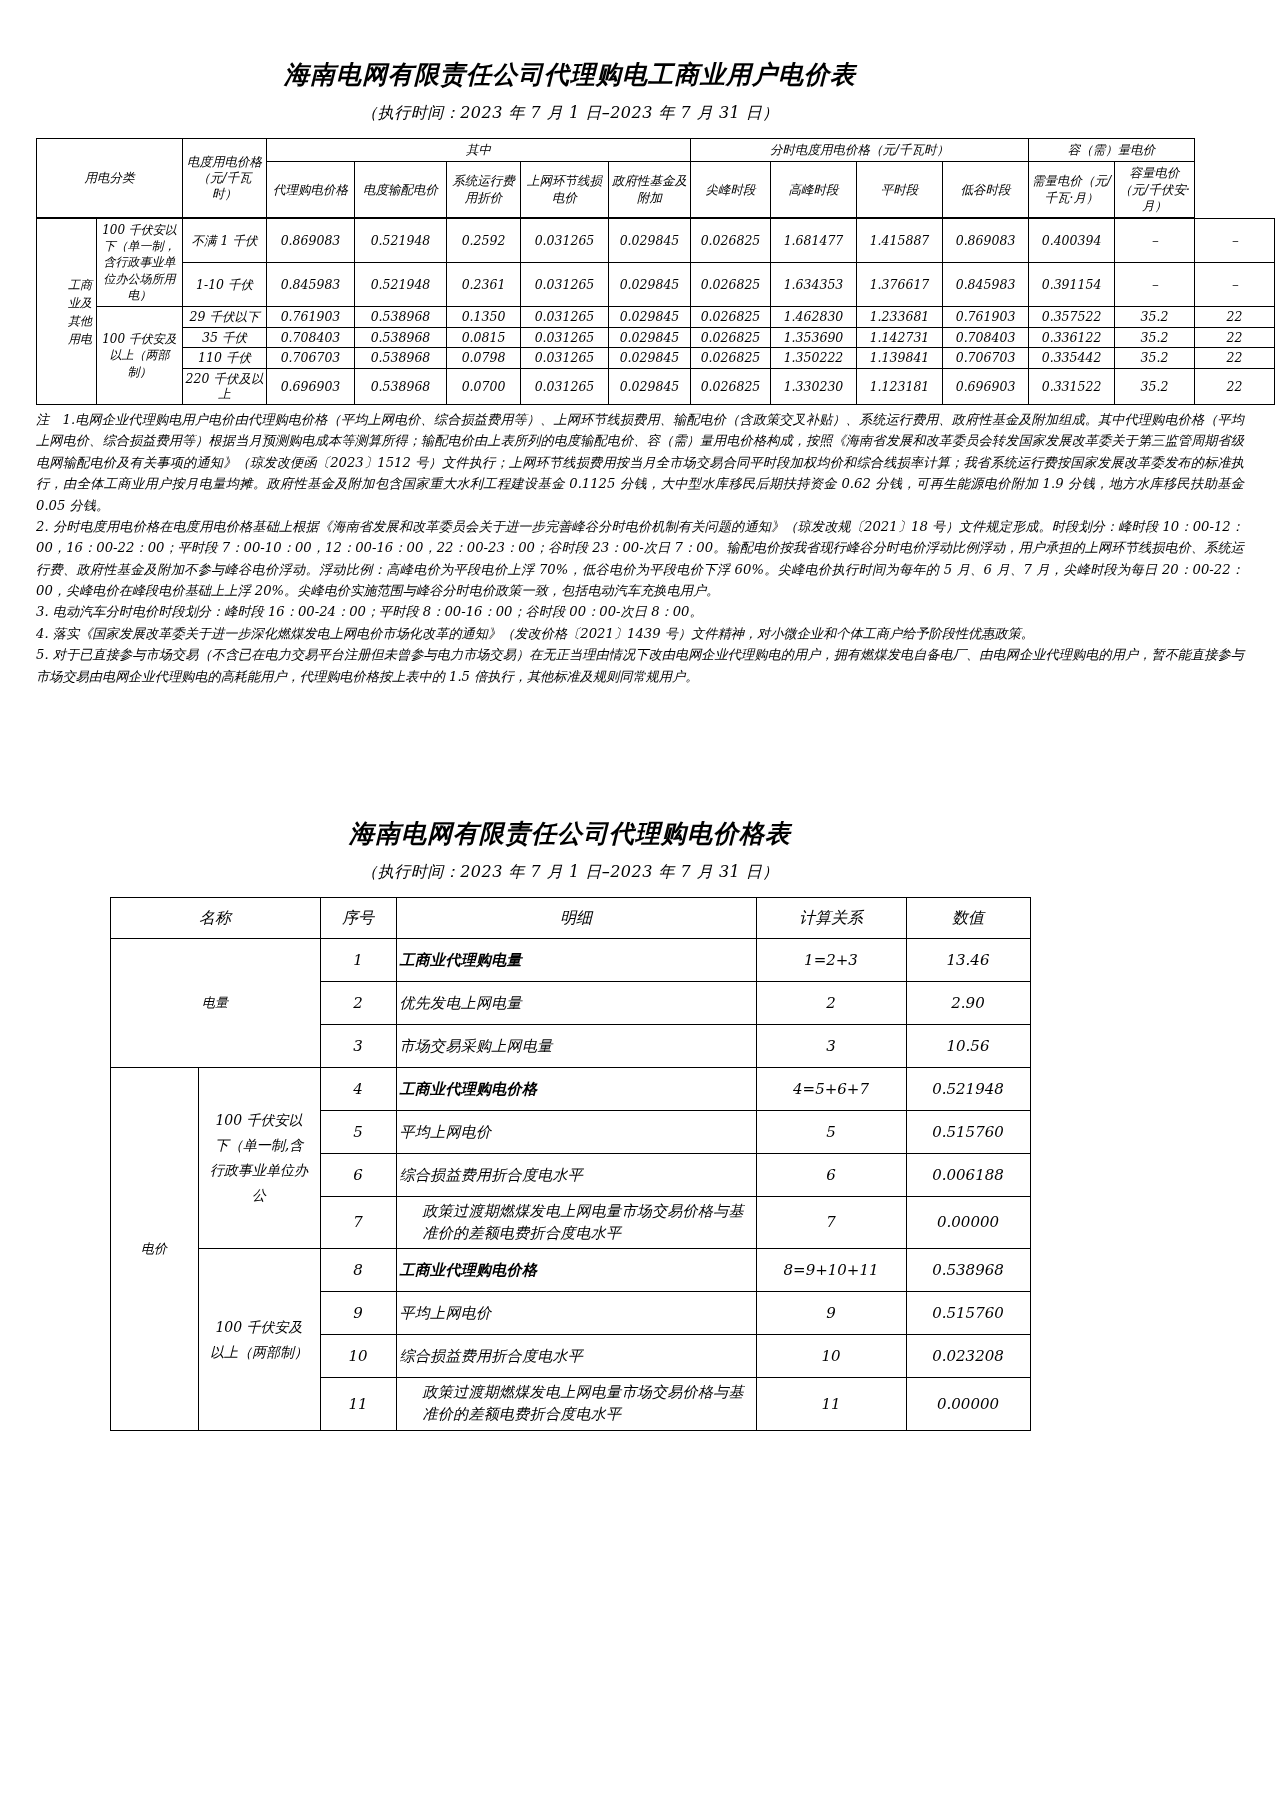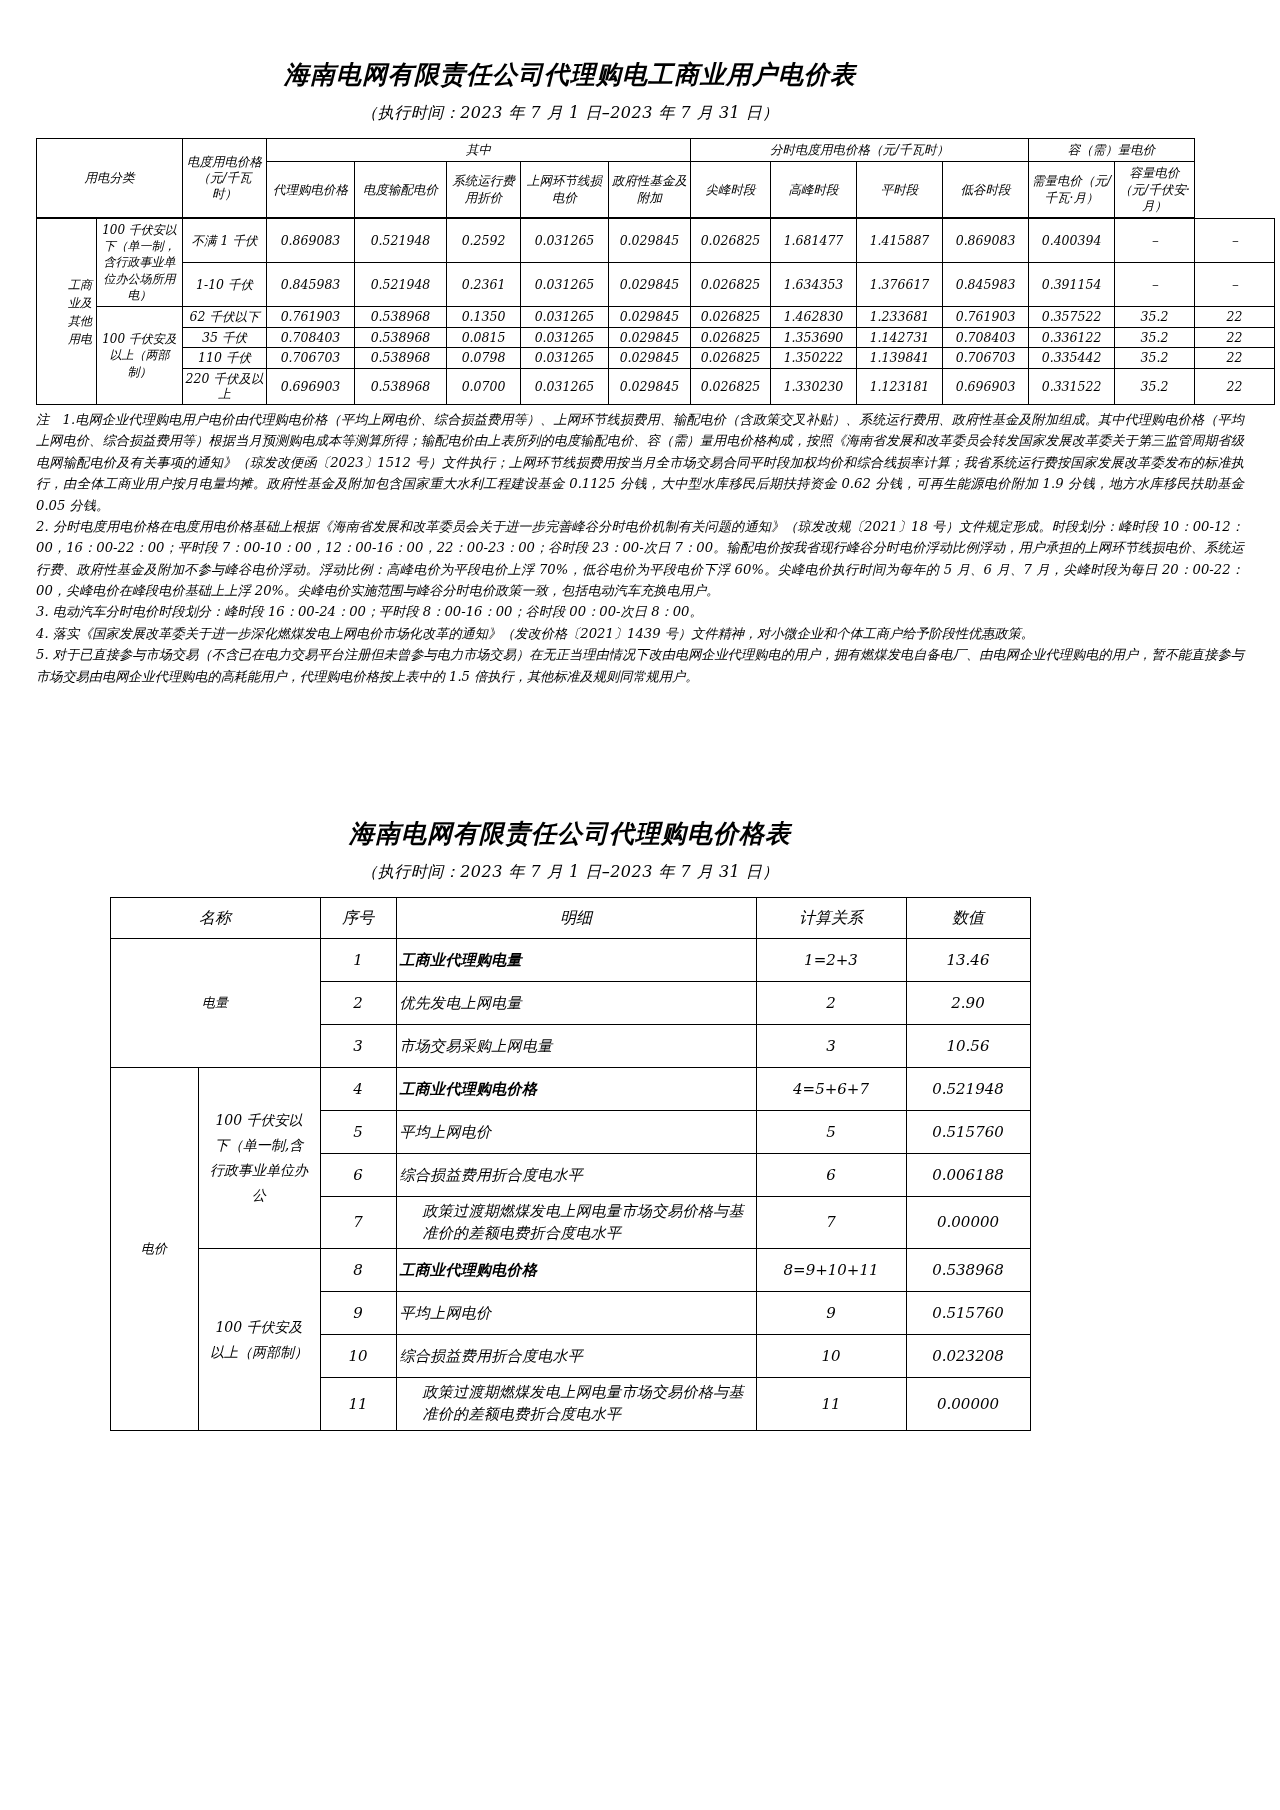--- a/index.html
+++ b/index.html
@@ -221,21 +221,21 @@
         <td>0.026825</td>
         <td>1.634353</td>
         <td>1.376617</td>
         <td>0.845983</td>
         <td>0.391154</td>
         <td>－</td>
         <td>－</td>
       </tr>
       <tr>
         <td class="vlabel" rowspan="4">100 千伏安及以上（两部制）</td>
-        <td>62 千伏以下</td>
+        <td>29 千伏以下</td>
         <td>0.761903</td>
         <td>0.538968</td>
         <td>0.1350</td>
         <td>0.031265</td>
         <td>0.029845</td>
         <td>0.026825</td>
         <td>1.462830</td>
         <td>1.233681</td>
         <td>0.761903</td>
         <td>0.357522</td>

